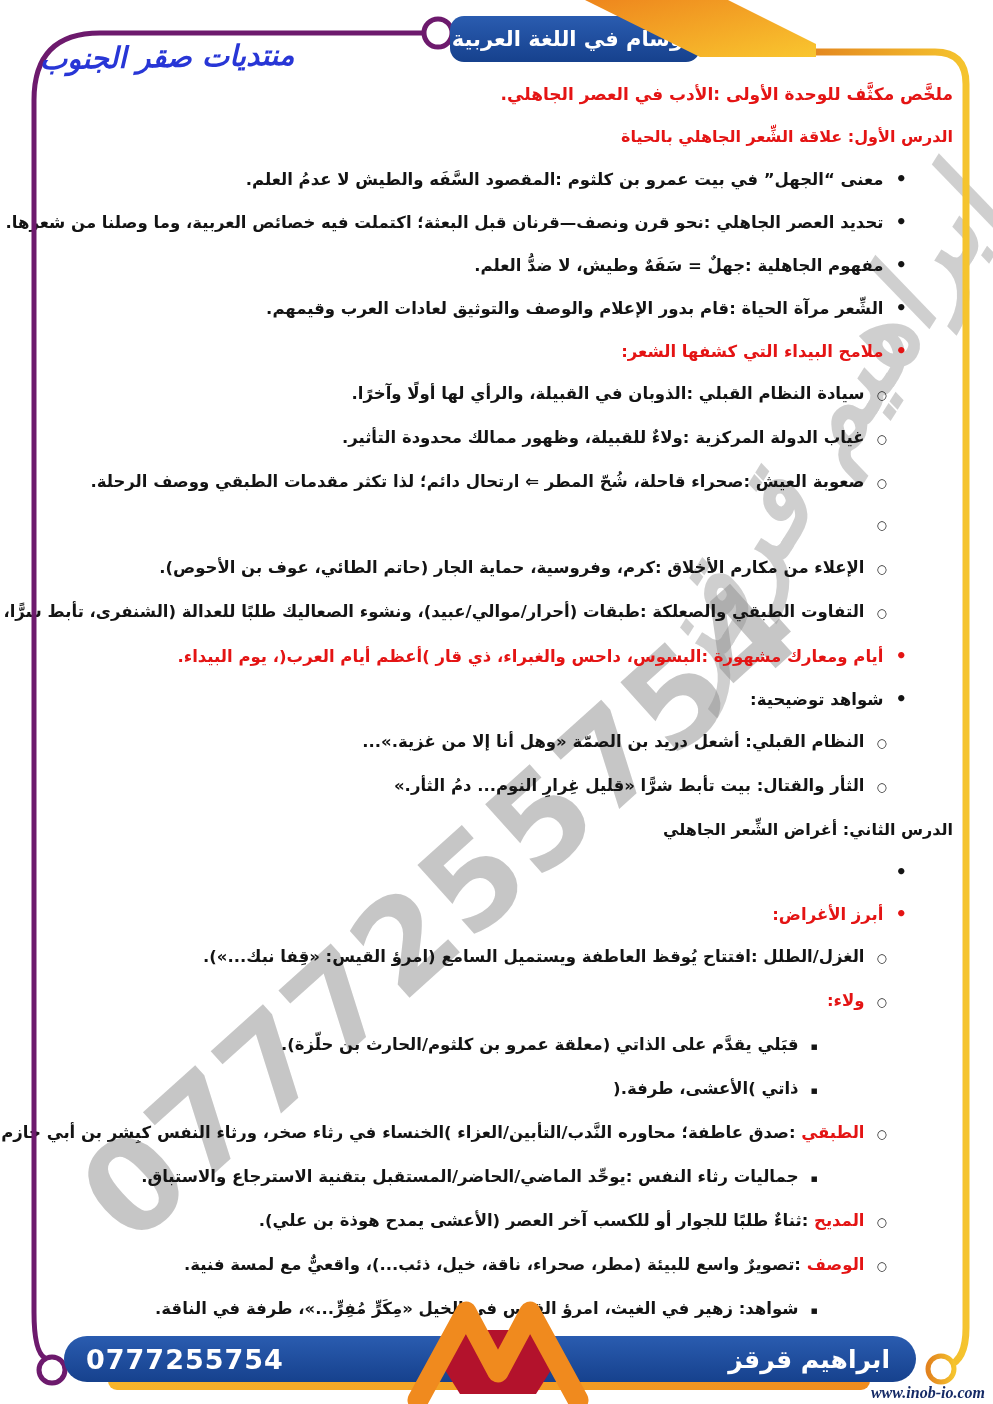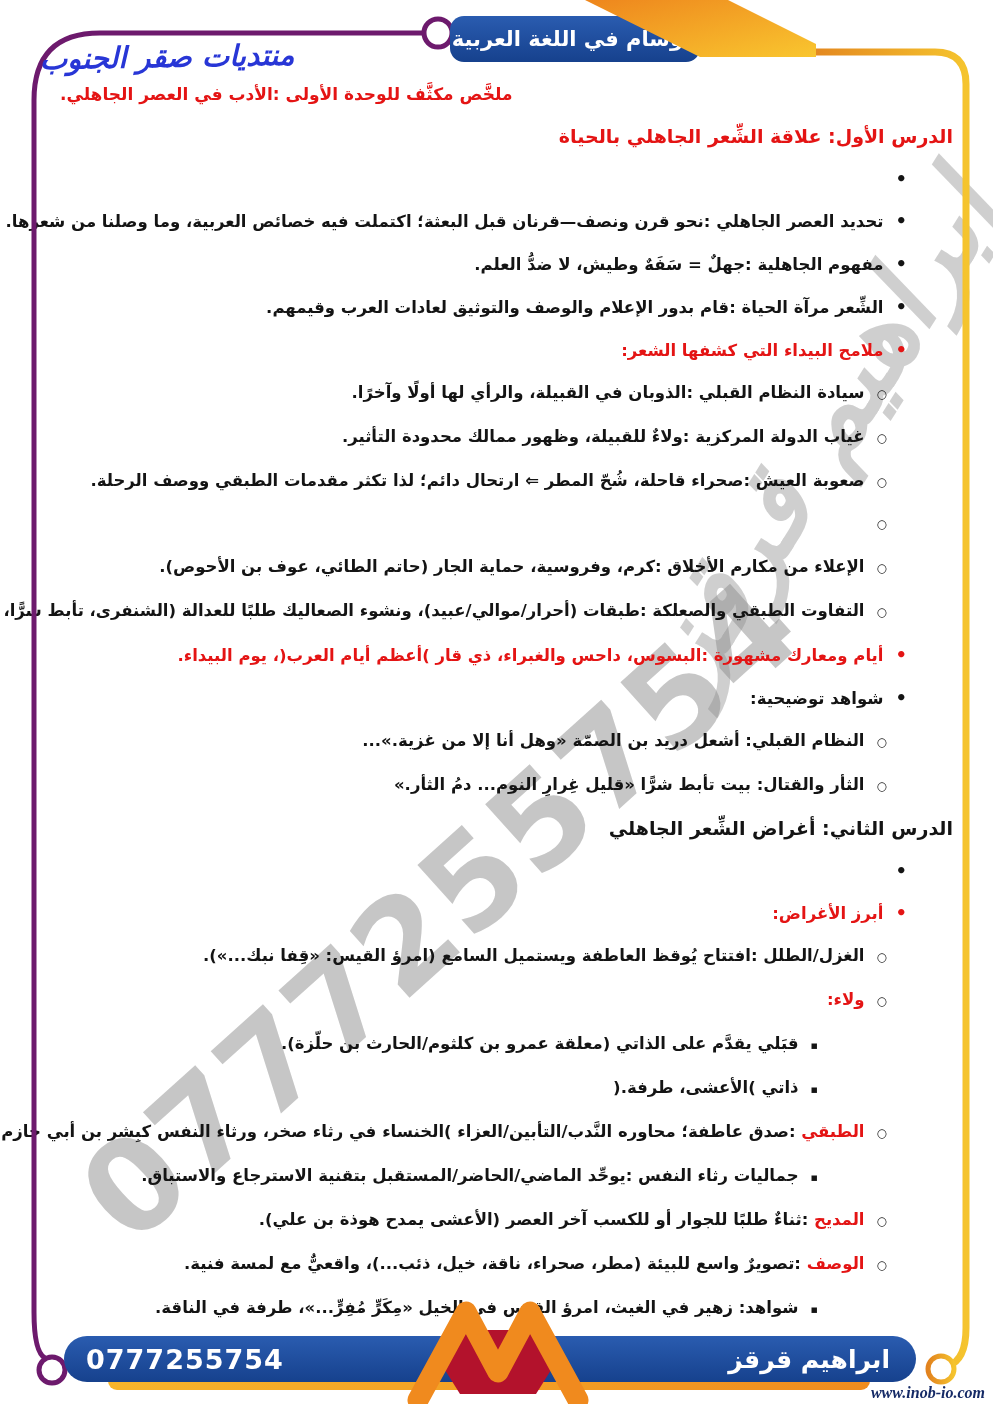--- a/index.html
+++ b/index.html
@@ -31,22 +31,22 @@
     position:absolute;left:60px;right:40px;top:70px;z-index:2;
     padding-top:14px;direction:rtl;
   }
   .row{
     display:flex;align-items:baseline;direction:rtl;
     color:#141414;font-size:16.5px;font-weight:700;
     line-height:21px;margin-bottom:21px;white-space:nowrap;
   }
   .row.red{color:#e41414;}
   .lead-red{color:#e41414;}
-  .level-center{justify-content:flex-end;font-size:17px;}
-  .level-heading{font-size:19px;}
+  .level-center{justify-content:flex-start;font-size:17px;}
+  .level-heading{font-size:16px;}
   .level-1{padding-right:46px;}
   .level-2{padding-right:66px;}
   .level-3{padding-right:135px;}
   .bullet{flex:0 0 auto;margin-left:12px;text-align:center;}
   .bullet.dot{font-size:18px;}
   .bullet.circle{font-size:12px;}
   .bullet.square{font-size:11px;}
   
   .footer-strip{
     position:absolute;left:108px;top:1372px;width:762px;height:18px;z-index:2;
@@ -106,20 +106,21 @@
 
   <div class="content">
       <div class="row level-center red">
         <span class="line-text">ملخَّص مكثَّف للوحدة الأولى :الأدب في العصر الجاهلي.</span>
       </div>
       <div class="row level-heading red">
         <span class="line-text">الدرس الأول: علاقة الشِّعر الجاهلي بالحياة</span>
       </div>
       <div class="row level-1">
         <span class="bullet dot">•</span>
+        <span class="line-text">معنى “الجهل” في بيت عمرو بن كلثوم :المقصود السَّفَه والطيش لا عدمُ العلم.</span>
       </div>
       <div class="row level-1">
         <span class="bullet dot">•</span>
         <span class="line-text">تحديد العصر الجاهلي :نحو قرن ونصف—قرنان قبل البعثة؛ اكتملت فيه خصائص العربية، وما وصلنا من شعرها.</span>
       </div>
       <div class="row level-1">
         <span class="bullet dot">•</span>
         <span class="line-text">مفهوم الجاهلية :جهلٌ = سَفَهٌ وطيش، لا ضدُّ العلم.</span>
       </div>
       <div class="row level-1">

